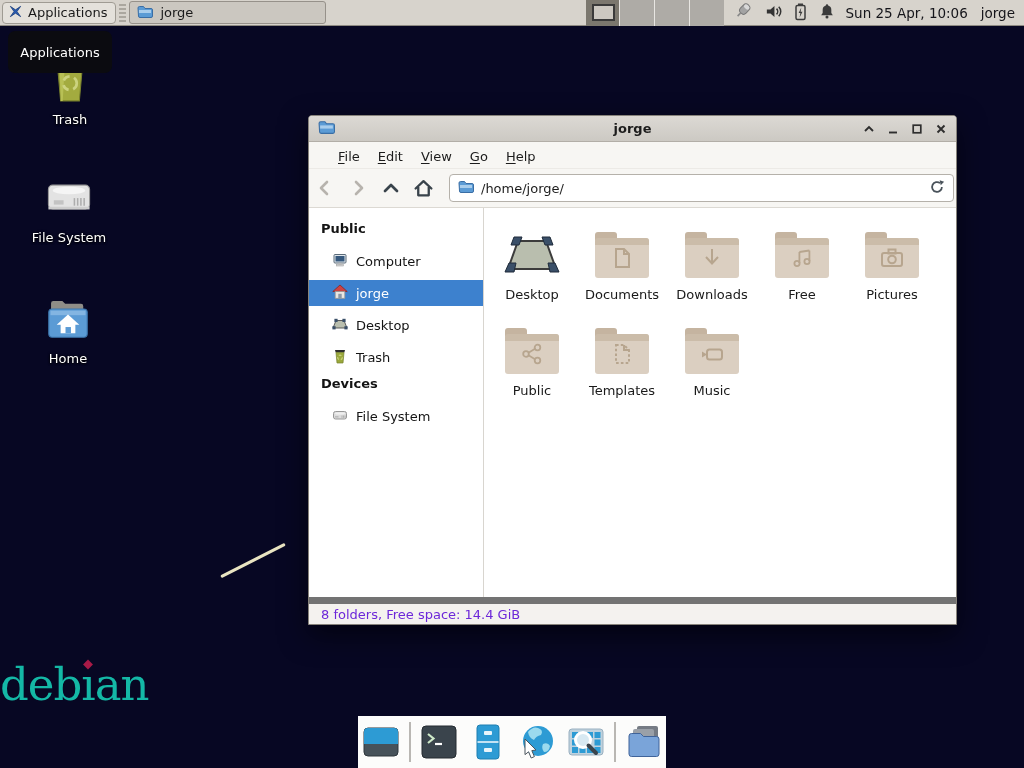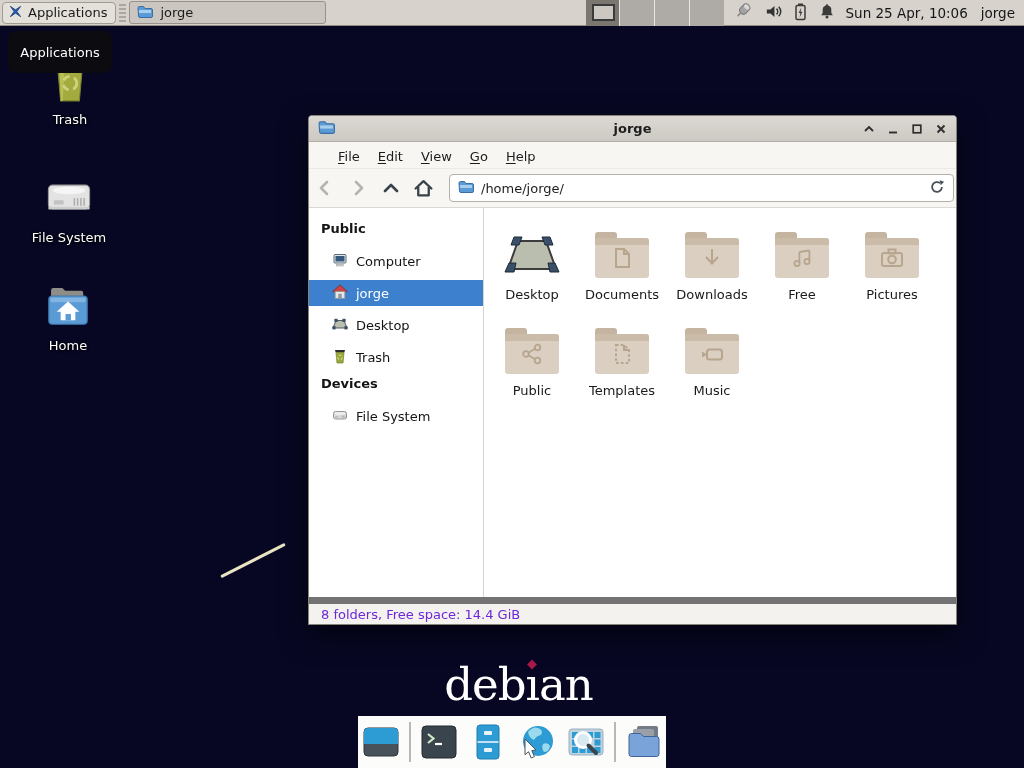--- a/index.html
+++ b/index.html
@@ -22,21 +22,21 @@
   .panel-user { color:#15151a; margin-right:9px; font-size:13.5px; }
 
   
   .tooltip { position:absolute; left:8px; top:31px; width:104px; height:42px; background:#0b0b10; border-radius:7px; color:#fff; display:flex; align-items:center; justify-content:center; z-index:50; }
 
   
   .desk-icon { position:absolute; width:104px; display:flex; flex-direction:column; align-items:center; gap:5px; color:#fff; z-index:10; }
   .desk-icon .lbl { text-shadow:0 1px 2px #000, 0 0 3px #000; }
   #desk-trash { left:18px; top:52px; }
   #desk-fs { left:17px; top:172px; }
-  #desk-home { left:16px; top:280px; }
+  #desk-home { left:16px; top:293px; }
 
   .artifact-line { position:absolute; left:217px; top:559px; width:72px; height:3px; background:#e9e4c2; transform:rotate(-27deg); border-radius:2px; z-index:5; }
 
   
   .window { position:absolute; left:308px; top:115px; width:649px; height:510px; background:#fff; border:1px solid #87837b; border-radius:4px 4px 0 0; box-shadow:0 10px 28px rgba(0,0,0,.55); display:flex; flex-direction:column; z-index:20; }
   .titlebar { height:26px; background:linear-gradient(#dcd9d4,#ccc9c3); border-bottom:1px solid #b2aea7; border-radius:3px 3px 0 0; display:flex; align-items:center; padding:0 9px; position:relative; flex:0 0 26px; }
   .titlebar .title { position:absolute; left:0; right:0; text-align:center; font-weight:bold; color:#1c1c1c; }
   .win-controls { margin-left:auto; display:flex; gap:11px; z-index:2; }
   .win-controls span { width:13px; height:13px; display:flex; align-items:center; justify-content:center; }
   .menubar { height:27px; background:#f7f6f3; display:flex; align-items:flex-end; padding-left:20px; border-bottom:1px solid #eceae6; flex:0 0 27px; color:#1c1c1c; }
@@ -55,21 +55,21 @@
   .fcell { display:flex; flex-direction:column; align-items:center; }
   .icon-wrap { height:54px; display:flex; align-items:flex-end; justify-content:center; }
   .fcell .lbl { margin-top:9px; }
   .folder-tile { width:54px; height:40px; background:#dbcfc1; border-radius:3px; position:relative; }
   .folder-tile::before { content:""; position:absolute; top:-6px; left:0; width:22px; height:8px; background:#c5b4a0; border-radius:3px 3px 0 0; }
   .folder-tile::after { content:""; position:absolute; top:0; left:0; right:0; height:7px; background:#cbbca9; border-radius:3px 3px 0 0; }
   .folder-tile .glyph { position:absolute; inset:0; display:flex; align-items:center; justify-content:center; z-index:2; }
   .statusbar { height:27px; background:#f4f2ef; border-top:7px solid #737373; display:flex; align-items:center; padding:0 12px; color:#6d28d9; flex:0 0 27px; }
 
   
-  .wordmark { position:absolute; top:658px; left:0; width:100%; text-align:center; color:#ffffff; font-family:"DejaVu Serif","Liberation Serif",serif; font-size:45px; letter-spacing:-1px; z-index:8;padding-left:13px; }
+  .wordmark { position:absolute; top:658px; left:0; width:100%; text-align:left; color:#14b8a6; font-family:"DejaVu Serif","Liberation Serif",serif; font-size:45px; letter-spacing:-1px; z-index:8; }
   .wm-i { position:relative; }
   .wm-dot { position:absolute; top:3px; left:50%; transform:translateX(-50%) rotate(45deg); width:7px; height:7px; background:#a81a47; }
 
   
   .dock { position:absolute; left:358px; top:716px; width:308px; height:52px; background:#fcfcfb; display:flex; align-items:center; justify-content:center; gap:7px; z-index:30; }
   .dock-sep { width:2px; height:40px; background:#b9b7b3; }
   .dock-item { width:42px; height:42px; display:flex; align-items:center; justify-content:center; }
 </style>
 </head>
 <body>

